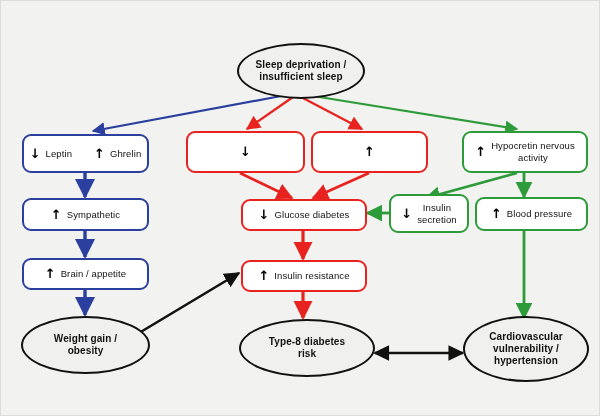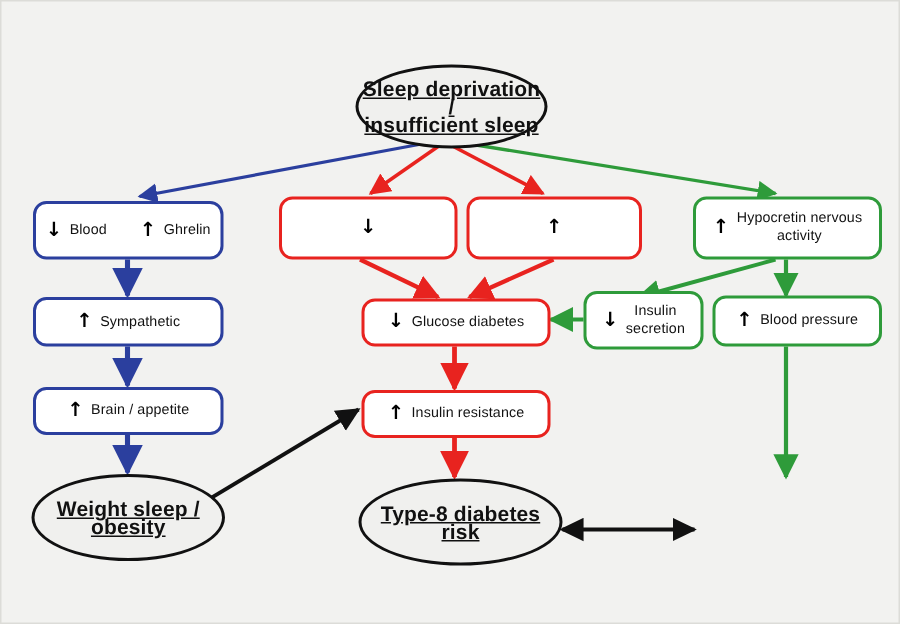--- a/index.html
+++ b/index.html
@@ -44,21 +44,21 @@
     font-weight:bold;
   }
 
   .lbl{
     font-size:9.5px;
     color:#111;
     line-height:12px;
     letter-spacing:.1px;
     white-space:pre-line;
   }
-  .ellipse .lbl{font-weight:bold;font-size:14px;line-height:12px;text-decoration:underline;}
+  .ellipse .lbl{font-weight:bold;font-size:10px;line-height:12px;}
 
   .row{display:flex;align-items:center;justify-content:center;gap:5px;}
   .pair{display:flex;align-items:center;justify-content:center;gap:22px;}
   .arrowglyph{
     font-size:13px;
     font-weight:bold;
     color:#000;
     line-height:10px;
     font-family:"DejaVu Sans", sans-serif;
   }
@@ -124,21 +124,21 @@
 
   <div class="node ellipse" style="left:236px;top:42px;width:128px;height:56px;">
     <span class="lbl">Sleep deprivation /
 insufficient sleep</span>
   </div>
 
   <div class="node box blue" style="left:21px;top:133px;width:127px;height:39px;">
     <div class="pair">
       <div class="row">
         <span class="arrowglyph">↓</span>
-        <span class="lbl">Blood</span>
+        <span class="lbl">Leptin</span>
       </div>
       <div class="row">
         <span class="arrowglyph">↑</span>
         <span class="lbl">Ghrelin</span>
       </div>
     </div>
   </div>
 
   <div class="node box blue" style="left:21px;top:197px;width:127px;height:33px;">
     <div class="row">
@@ -148,21 +148,21 @@
   </div>
 
   <div class="node box blue" style="left:21px;top:257px;width:127px;height:32px;">
     <div class="row">
       <span class="arrowglyph">↑</span>
       <span class="lbl">Brain / appetite</span>
     </div>
   </div>
 
   <div class="node ellipse" style="left:20px;top:315px;width:129px;height:58px;">
-    <span class="lbl">Weight sleep /
+    <span class="lbl">Weight gain /
 obesity</span>
   </div>
 
   <div class="node box red" style="left:185px;top:130px;width:119px;height:42px;">
     <div class="row">
       <span class="arrowglyph">↓</span>
     </div>
   </div>
 
   <div class="node box red" style="left:310px;top:130px;width:117px;height:42px;">
@@ -206,14 +206,19 @@
     </div>
   </div>
 
   <div class="node box green" style="left:474px;top:196px;width:113px;height:34px;">
     <div class="row">
       <span class="arrowglyph">↑</span>
       <span class="lbl">Blood pressure</span>
     </div>
   </div>
 
+  <div class="node ellipse" style="left:462px;top:315px;width:126px;height:66px;">
+    <span class="lbl">Cardiovascular
+vulnerability /
+hypertension</span>
+  </div>
 
 </div>
 
 </body></html>

